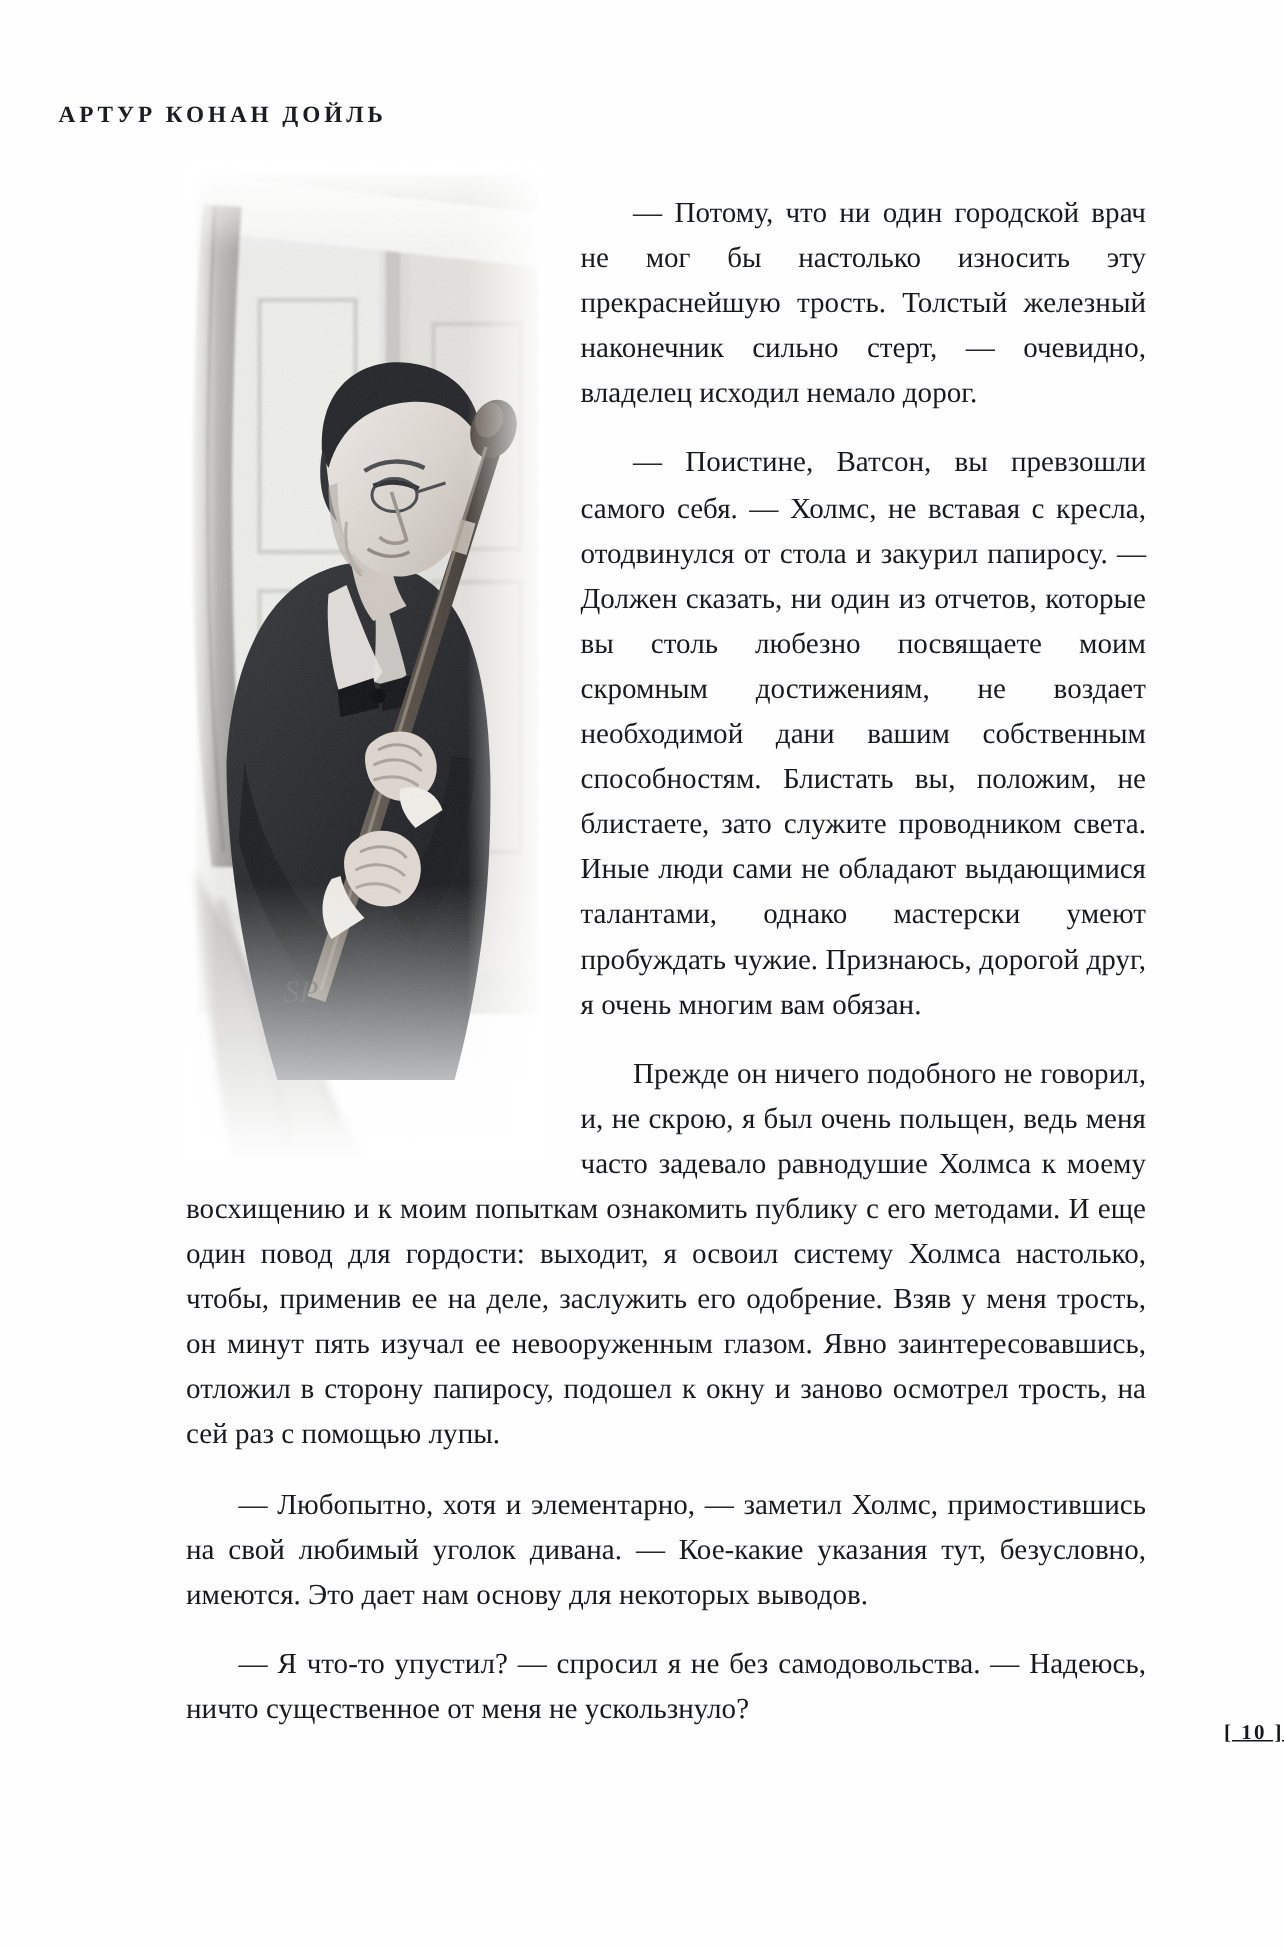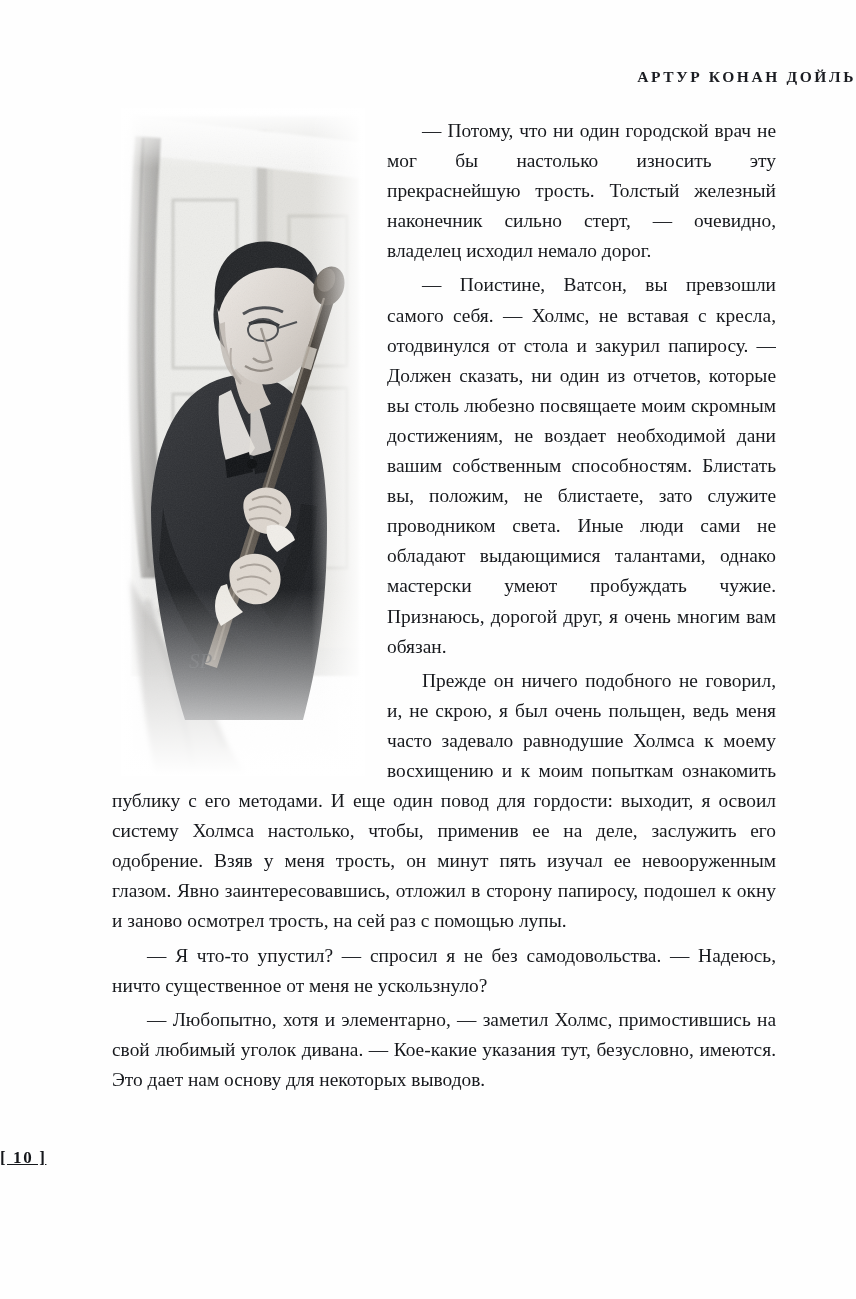--- a/index.html
+++ b/index.html
@@ -21,21 +21,21 @@
     inset: 0;
     background: #fefefe;
   }
 
   
   .running-head {
     position: absolute;
     top: 68px;
     left: 0;
     right: 0;
-    text-align: right;
+    text-align: left;
     font-size: 15.5px;
     font-weight: bold;
     letter-spacing: 2.6px;
     text-transform: uppercase;
     color: #1b1d22;
     font-family: "Liberation Serif", "DejaVu Serif", serif;
     padding-left: 39px;
   }
 
   
@@ -45,21 +45,21 @@
     left: 108px;
     width: 672px;
     font-size: 19.4px;
     line-height: 30.1px;
     text-align: justify;
     text-justify: inter-word;
     hyphens: manual;
     color: #17191d;
   }
   .textblock p {
-    margin: 4px;
+    margin: 16px;
     text-indent: 35px;
   }
 
   
   .illus-float {
     float: left;
     width: 262px;
     height: 668px;
     shape-outside: inset(0);
     margin: -4px 18px 0 -1px;
@@ -75,22 +75,22 @@
     overflow: hidden;
   }
   .illustration svg { display: block; }
 
   
   .folio {
     position: absolute;
     left: 0;
     right: 0;
     top: 1148px;
-    text-align: left;
-    font-size: 17px;
+    text-align: right;
+    font-size: 14px;
     font-weight: bold;
     letter-spacing: 1.6px;
     color: #15171b;
     text-decoration: underline;
   }
 </style>
 </head>
 <body>
 
 <div class="page">
@@ -273,19 +273,19 @@
           <rect x="0" y="0" width="244" height="668" fill="url(#fadeTop)"></rect>
           <rect x="0" y="0" width="244" height="668" fill="url(#fadeLeft)"></rect>
           <rect x="0" y="0" width="244" height="668" fill="url(#fadeRight)"></rect>
         </svg>
       </div>
     </div>
 
     <p>— Потому, что ни один городской врач не мог бы настолько износить эту прекраснейшую трость. Толстый железный наконечник сильно стерт, — очевидно, владелец исходил немало дорог.</p>
     <p>— Поистине, Ватсон, вы превзошли самого себя. — Холмс, не вставая с кресла, отодвинулся от стола и закурил папиросу. — Должен сказать, ни один из отчетов, которые вы столь любезно посвящаете моим скромным достижениям, не воздает необходимой дани вашим собственным способностям. Блистать вы, положим, не блистаете, зато служите проводником света. Иные люди сами не обладают выдающимися талантами, однако мастерски умеют пробуждать чужие. Признаюсь, дорогой друг, я очень многим вам обязан.</p>
     <p>Прежде он ничего подобного не говорил, и, не скрою, я был очень польщен, ведь меня часто задевало равнодушие Холмса к моему восхищению и к моим попыткам ознакомить публику с его методами. И еще один повод для гордости: выходит, я освоил систему Холмса настолько, чтобы, применив ее на деле, заслужить его одобрение. Взяв у меня трость, он минут пять изучал ее невооруженным глазом. Явно заинтересовавшись, отложил в сторону папиросу, подошел к окну и заново осмотрел трость, на сей раз с помощью лупы.</p>
+    <p>— Любопытно, хотя и элементарно, — заметил Холмс, примостившись на свой любимый уголок дивана. — Кое-какие указания тут, безусловно, имеются. Это дает нам основу для некоторых выводов.</p>
     <p>— Я что-то упустил? — спросил я не без самодовольства. — Надеюсь, ничто существенное от меня не ускользнуло?</p>
-    <p>— Любопытно, хотя и элементарно, — заметил Холмс, примостившись на свой любимый уголок дивана. — Кое-какие указания тут, безусловно, имеются. Это дает нам основу для некоторых выводов.</p>
   </div>
 
   <div class="folio">[ 10 ]</div>
 
 </div>
 
 </body></html>

